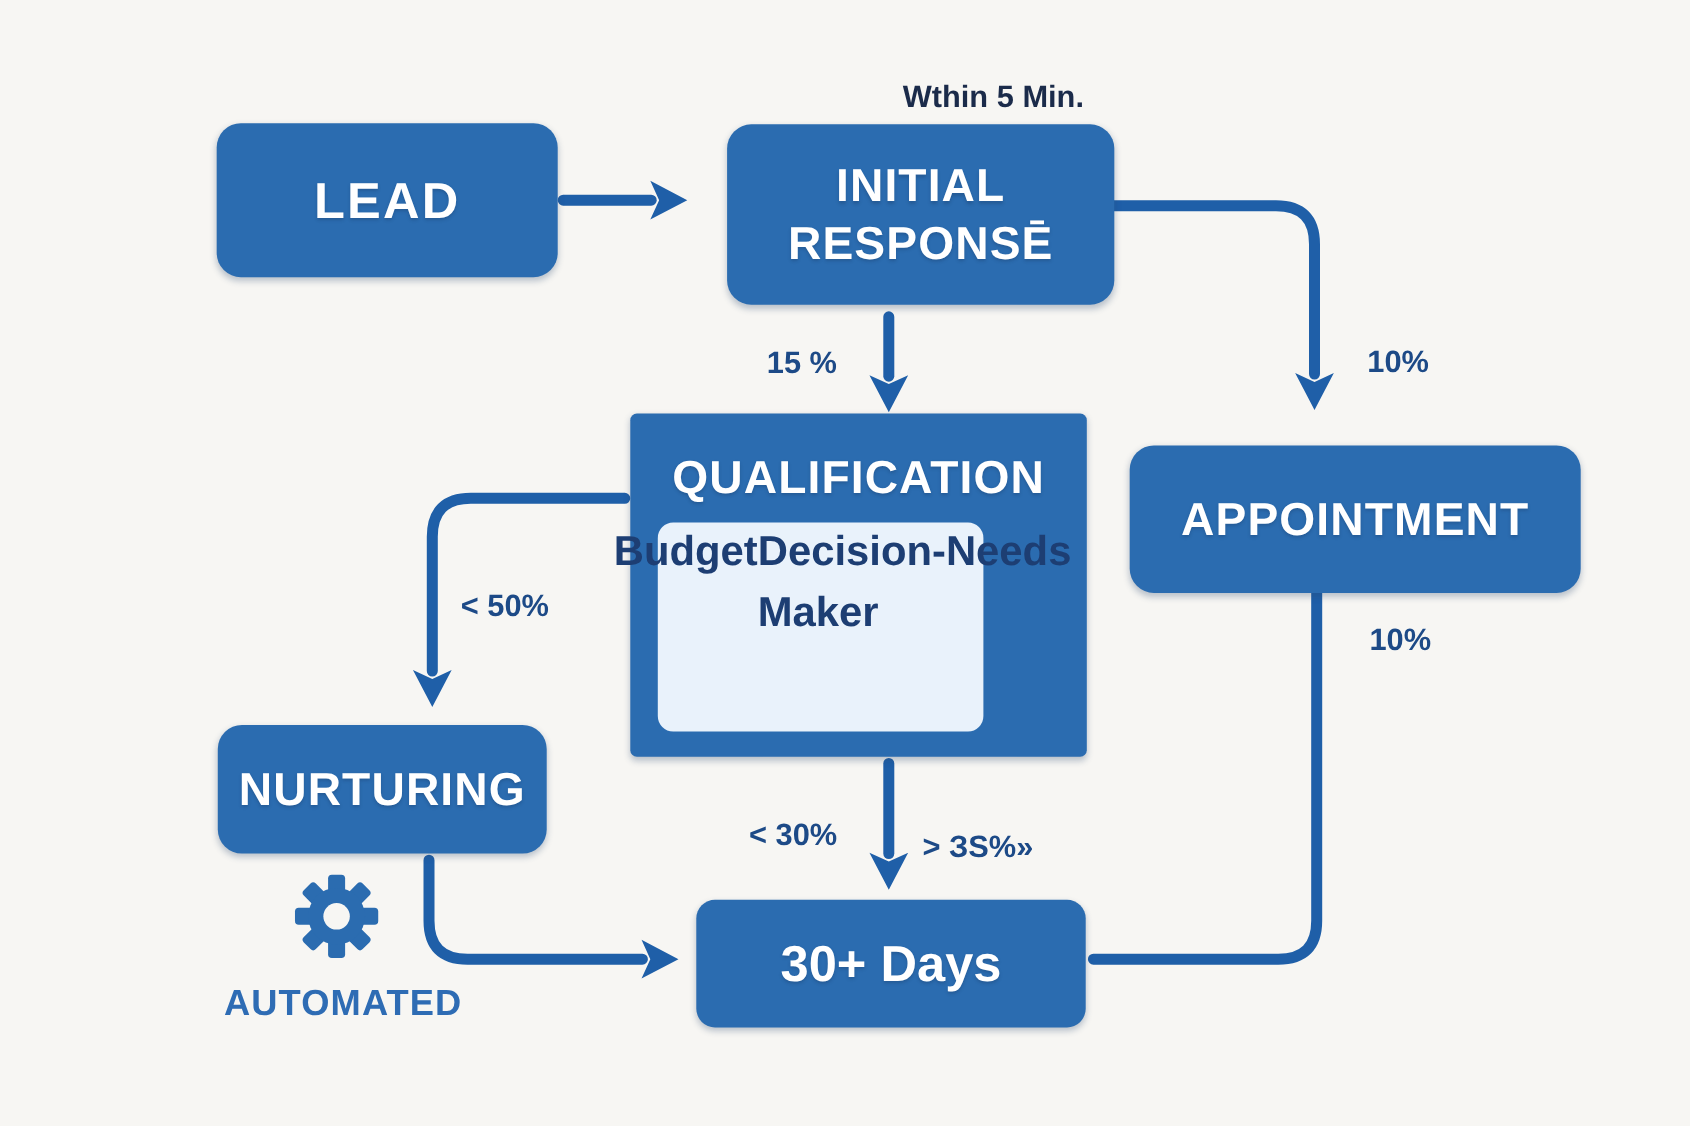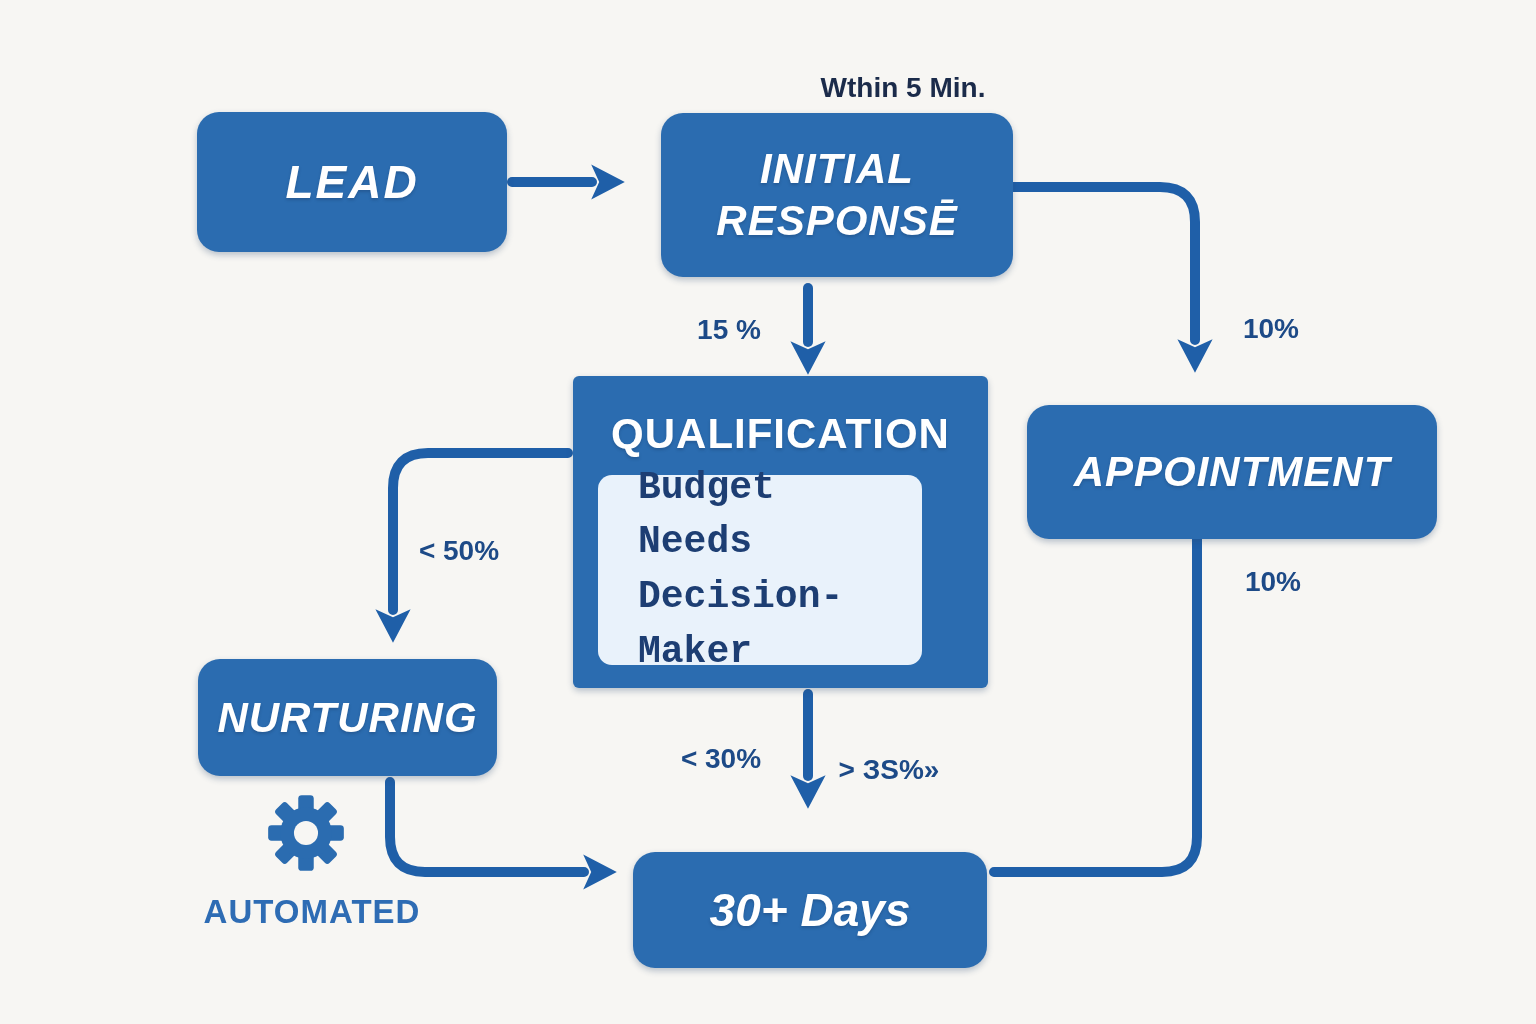--- a/index.html
+++ b/index.html
@@ -19,41 +19,40 @@
     font-family:"Liberation Sans","DejaVu Sans",sans-serif;
   }
   #edges{position:absolute;left:0;top:0;width:1536px;height:1024px;}
   .edge{fill:none;stroke:var(--edge);stroke-width:10;stroke-linecap:round;}
   .arrow-head{fill:var(--edge);}
   .node{
     position:absolute;display:flex;align-items:center;justify-content:center;
     background:var(--node-fill);border-radius:22px;color:#fff;font-weight:700;
     text-align:center;box-shadow:0 3px 6px rgba(40,70,110,.30);
     text-shadow:0 2px 3px rgba(20,40,70,.25);
-    font-style:italic;
   }
   .node-lead{left:197px;top:112px;width:310px;height:140px;font-size:46px;letter-spacing:2px;}
   .node-initial{left:661px;top:113px;width:352px;height:164px;font-size:42px;line-height:1.25;letter-spacing:1px;}
   .node-initial .label-inner{width:300px;}
   .node-appointment{left:1027px;top:405px;width:410px;height:134px;font-size:42px;letter-spacing:1px;}
   .node-nurturing{left:198px;top:659px;width:299px;height:117px;font-size:42px;letter-spacing:1px;}
-  .node-delay{left:633px;top:852px;width:354px;height:116px;font-size:46px;}
+  .node-delay{left:633px;top:818px;width:354px;height:116px;font-size:46px;border-radius:17px;}
   .node-qualification{
     position:absolute;left:573px;top:376px;width:415px;height:312px;
     background:var(--node-fill);border-radius:6px;box-shadow:0 3px 6px rgba(40,70,110,.30);
   }
   .qual-title{
     color:#fff;font-weight:700;font-size:42px;letter-spacing:1px;text-align:center;
     margin-top:34px;text-shadow:0 2px 3px rgba(20,40,70,.25);
   }
   .qual-panel{
-    position:absolute;left:25px;top:99px;width:324px;height:190px;
+    position:absolute;left:25px;top:99px;width:296px;height:190px;
     background:var(--panel-fill);border-radius:14px;
-    display:flex;flex-direction:column;justify-content:center;
-    padding-left:40px;box-sizing:border-box;font-family:Liberation Mono, monospace;
+    display:flex;flex-direction:row;justify-content:center;
+    padding-left:40px;box-sizing:border-box;
   }
   .qual-item{color:var(--panel-text);font-weight:700;font-size:38px;line-height:1.44;}
   .edge-label{
     position:absolute;transform:translate(-50%,-50%);
     color:var(--label-text);font-weight:700;font-size:28px;white-space:nowrap;
   }
   .annotation{
     position:absolute;transform:translate(-50%,-50%);
     color:var(--navy-text);font-weight:700;font-size:28px;white-space:nowrap;
   }
@@ -92,22 +91,22 @@
   </div>
 
   <div class="node node-initial">
     <span class="label-inner">INITIAL RESPONSĒ</span>
   </div>
 
   <div class="node-qualification">
     <div class="qual-title">QUALIFICATION</div>
     <div class="qual-panel">
       <div class="qual-item">Budget</div>
+      <div class="qual-item">Decision-Maker</div>
       <div class="qual-item">Needs</div>
-      <div class="qual-item">Decision-Maker</div>
     </div>
   </div>
 
   <div class="node node-appointment">
     <span>APPOINTMENT</span>
   </div>
 
   <div class="node node-nurturing">
     <span>NURTURING</span>
   </div>

